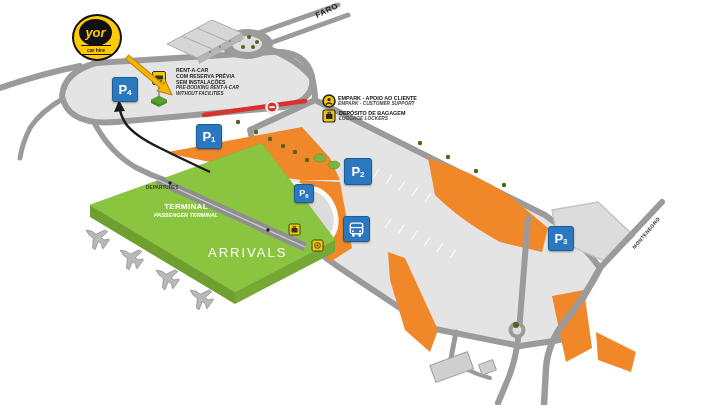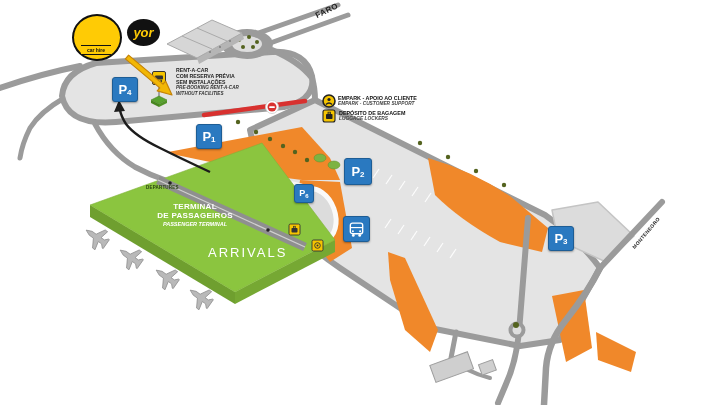--- a/index.html
+++ b/index.html
@@ -25,21 +25,21 @@
   .note .it{font-size:4.6px;font-style:italic;font-weight:bold;color:#333;line-height:5.5px;}
   .legend-row{position:absolute;display:flex;align-items:flex-start;gap:3px;}
   .legend-title{font-size:5.4px;font-weight:bold;color:#111;line-height:6px;}
   .legend-sub{font-size:4.8px;font-weight:bold;font-style:italic;color:#444;line-height:5.5px;}
   .roadlabel{font-size:8px;font-weight:bold;color:#222;letter-spacing:.5px;}
   .roadlabel.small{font-size:5px;letter-spacing:.3px;}
   
   .logo{position:absolute;left:72px;top:14px;width:50px;height:47px;}
   .logo .ring{position:absolute;inset:0;background:#ffcb05;border:2.5px solid #111;border-radius:50%;}
   .logo .disc{position:absolute;left:7px;top:5px;width:33px;height:27px;background:#111;border-radius:50%;
-              display:flex;align-items:center;justify-content:center;margin-left:48px;}
+              display:flex;align-items:center;justify-content:center;}
   .logo .brand{color:#ffcb05;font-weight:bold;font-style:italic;font-size:13px;line-height:1;}
   .logo .band{position:absolute;left:9px;top:31px;width:30px;height:8px;background:#ffcb05;
               border-top:1px solid #111;border-bottom:1px solid #111;display:flex;align-items:center;justify-content:center;}
   .logo .tag{color:#111;font-weight:bold;font-size:5px;line-height:1;}
   
   .bus-sign{padding:0;}
 </style>
 </head>
 <body>
 
@@ -289,20 +289,19 @@
       <rect x="2.2" y="2" width="11.6" height="10" rx="2" fill="none" stroke="#ffffff" stroke-width="1.3"></rect>
       <line x1="2.2" y1="6.2" x2="13.8" y2="6.2" stroke="#ffffff" stroke-width="1.1"></line>
       <circle cx="5" cy="13.6" r="1.3" fill="#ffffff"></circle>
       <circle cx="11" cy="13.6" r="1.3" fill="#ffffff"></circle>
       <circle cx="4.6" cy="9.6" r="0.9" fill="#ffffff"></circle>
       <circle cx="11.4" cy="9.6" r="0.9" fill="#ffffff"></circle>
     </svg>
   </div>
 
   <div class="abs departures" style="left:146px;top:185px;">DEPARTURES</div>
-  <div class="abs terminal-text" style="left:125px;top:202px;width:140px;">
+  <div class="abs terminal-text" style="left:116px;top:202px;width:140px;">
     <div class="t1">TERMINAL</div>
-    <div class="t2">DE PASSAGEIROS</div>
     <div class="t3">PASSENGER TERMINAL</div>
   </div>
   <div class="abs arrivals" style="left:208px;top:245px;">ARRIVALS</div>
 
 </div>
 
 </body></html>

